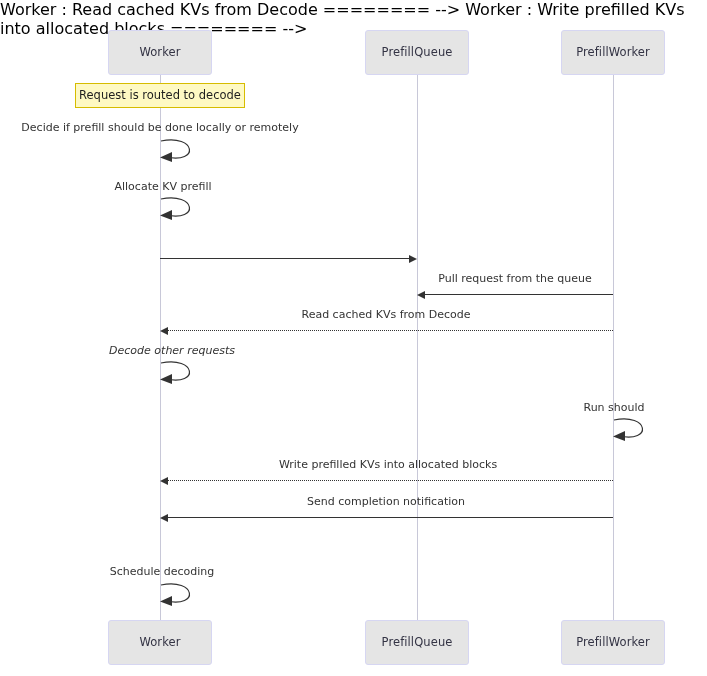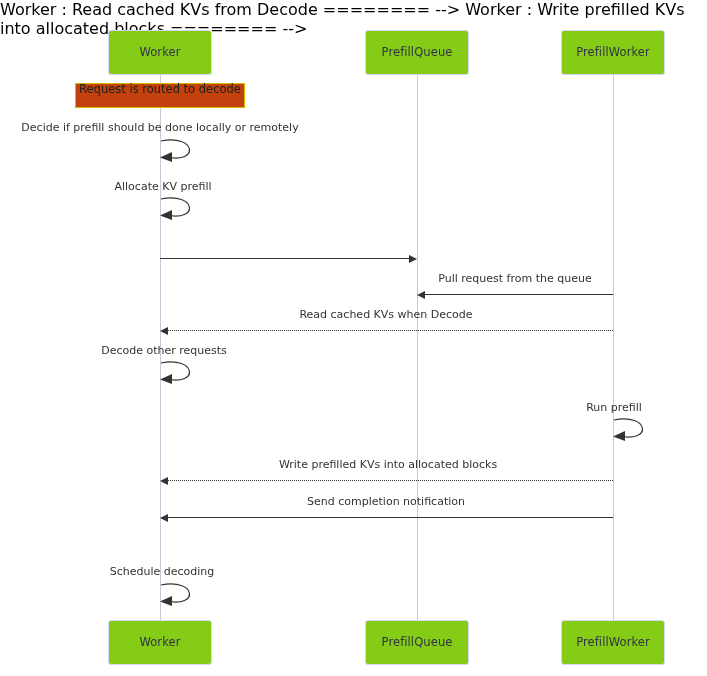--- a/index.html
+++ b/index.html
@@ -20,40 +20,41 @@
     overflow: hidden;
   }
   .lifeline {
     position: absolute;
     width: 1px;
     background: #c8c8d8;
   }
   .actor-box {
     position: absolute;
     box-sizing: border-box;
-    background: #84cc16;
+    background: #e5e5e5;
     border: 1px solid #d6d6f2;
     border-radius: 3px;
     display: flex;
     align-items: center;
     justify-content: center;
   }
   .actor-label {
     font-size: 11.5px;
     color: #333344;
     font-family: "DejaVu Sans", sans-serif;
     line-height: 1;
     letter-spacing: 0.1px;
   }
   .note-box {
     position: absolute;
     box-sizing: border-box;
-    background: #c2410c;
+    background: #fef9c3;
     border: 1px solid #d6bc00;
     display: flex;
+    align-items: center;
     justify-content: center;
   }
   .note-label {
     font-size: 11.5px;
     color: #1f1f1f;
     white-space: nowrap;
     line-height: 1;
   }
   .msg-label {
     position: absolute;
@@ -142,35 +143,35 @@
   
   <div class="msg-line" style="left:160px; top:258px; width:249px;"></div>
   <div class="arrowhead right" style="left:409px; top:254.5px;"></div>
 
   
   <div class="msg-label" style="left:515px; top:273px;">Pull request from the queue</div>
   <div class="msg-line" style="left:425px; top:294px; width:188px;"></div>
   <div class="arrowhead left" style="left:417px; top:290.5px;"></div>
 
    Worker : Read cached KVs from Decode ======== --&gt;
-  <div class="msg-label" style="left:386px; top:309px;">Read cached KVs when Decode</div>
+  <div class="msg-label" style="left:386px; top:309px;">Read cached KVs from Decode</div>
   <div class="msg-line dotted" style="left:168px; top:330px; width:445px;"></div>
   <div class="arrowhead left" style="left:160px; top:326.5px;"></div>
 
   
-  <div class="msg-label" style="left:164px; top:345px;">Decode other requests</div>
+  <div class="msg-label" style="left:172px; top:345px;font-style:italic;">Decode other requests</div>
   <div class="selfloop" style="left:160px; top:360px;">
     <svg width="48" height="26" viewBox="0 0 48 26">
       <path d="M 1 3 C 36 -4, 40 26, 6 19" fill="none" stroke="#333333" stroke-width="1.2"></path>
       <polygon points="12,14 0,19.5 12,24" fill="#333333"></polygon>
     </svg>
   </div>
 
   
-  <div class="msg-label" style="left:614px; top:402px;">Run prefill</div>
+  <div class="msg-label" style="left:614px; top:402px;">Run should</div>
   <div class="selfloop" style="left:613px; top:417px;">
     <svg width="48" height="26" viewBox="0 0 48 26">
       <path d="M 1 3 C 36 -4, 40 26, 6 19" fill="none" stroke="#333333" stroke-width="1.2"></path>
       <polygon points="12,14 0,19.5 12,24" fill="#333333"></polygon>
     </svg>
   </div>
 
    Worker : Write prefilled KVs into allocated blocks ======== --&gt;
   <div class="msg-label" style="left:388px; top:459px;">Write prefilled KVs into allocated blocks</div>
   <div class="msg-line dotted" style="left:168px; top:480px; width:445px;"></div>

